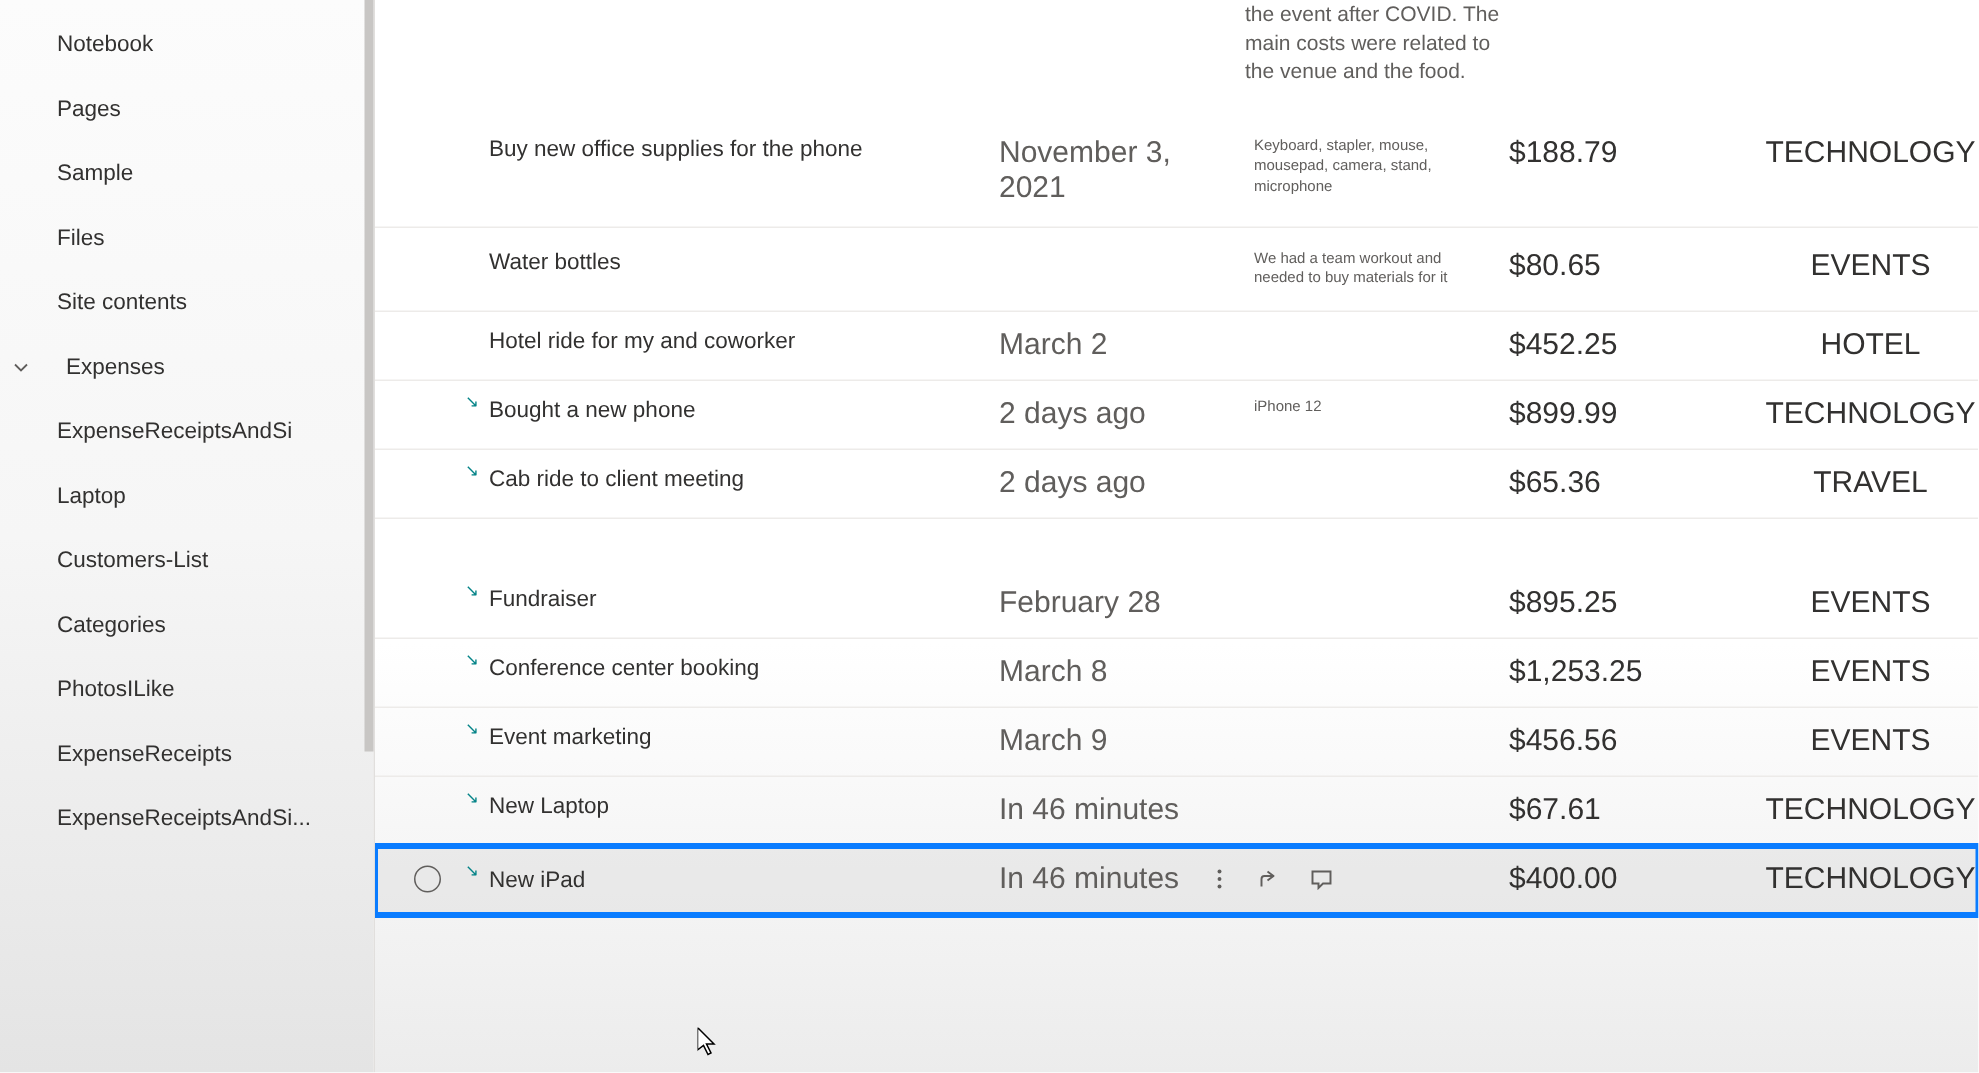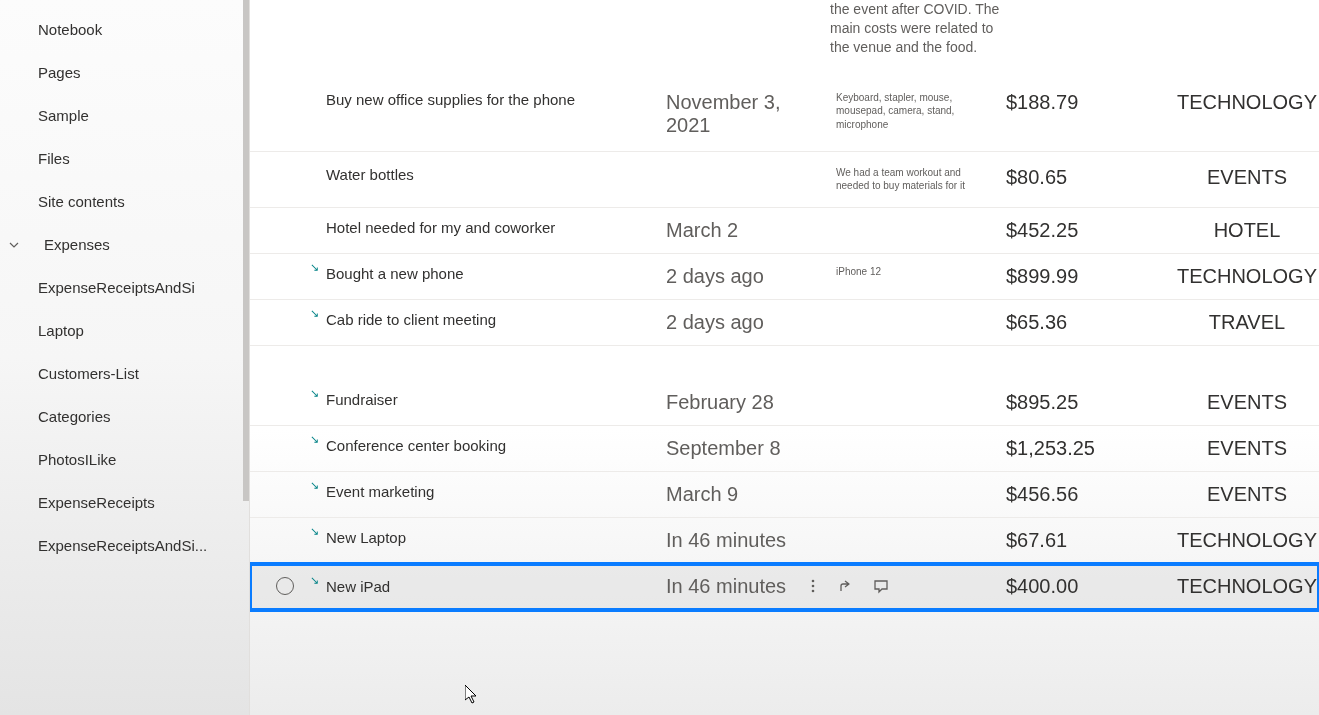--- a/index.html
+++ b/index.html
@@ -183,21 +183,21 @@
         <div class="row">
           <div class="check-col"></div>
           <div class="cell title"><span>Water bottles</span></div>
           <div class="cell date"></div>
           <div class="cell desc">We had a team workout and needed to buy materials for it</div>
           <div class="cell amt">$80.65</div>
           <div class="cell cat">EVENTS</div>
         </div>
         <div class="row tight">
           <div class="check-col"></div>
-          <div class="cell title"><span>Hotel needed for my and coworker</span></div>
+          <div class="cell title"><span>Hotel ride for my and coworker</span></div>
           <div class="cell date">March 2</div>
           <div class="cell desc"></div>
           <div class="cell amt">$452.25</div>
           <div class="cell cat">HOTEL</div>
         </div>
         <div class="row tight">
           <div class="check-col"></div>
           <div class="cell title"><span class="link-indicator">↘</span><span>Bought a new phone</span></div>
           <div class="cell date">2 days ago</div>
           <div class="cell desc">iPhone 12</div>
@@ -216,21 +216,21 @@
           <div class="check-col"></div>
           <div class="cell title"><span class="link-indicator">↘</span><span>Fundraiser</span></div>
           <div class="cell date">February 28</div>
           <div class="cell desc"></div>
           <div class="cell amt">$895.25</div>
           <div class="cell cat">EVENTS</div>
         </div>
         <div class="row tight">
           <div class="check-col"></div>
           <div class="cell title"><span class="link-indicator">↘</span><span>Conference center booking</span></div>
-          <div class="cell date">September 8</div>
+          <div class="cell date">March 8</div>
           <div class="cell desc"></div>
           <div class="cell amt">$1,253.25</div>
           <div class="cell cat">EVENTS</div>
         </div>
         <div class="row tight">
           <div class="check-col"></div>
           <div class="cell title"><span class="link-indicator">↘</span><span>Event marketing</span></div>
           <div class="cell date">March 9</div>
           <div class="cell desc"></div>
           <div class="cell amt">$456.56</div>

